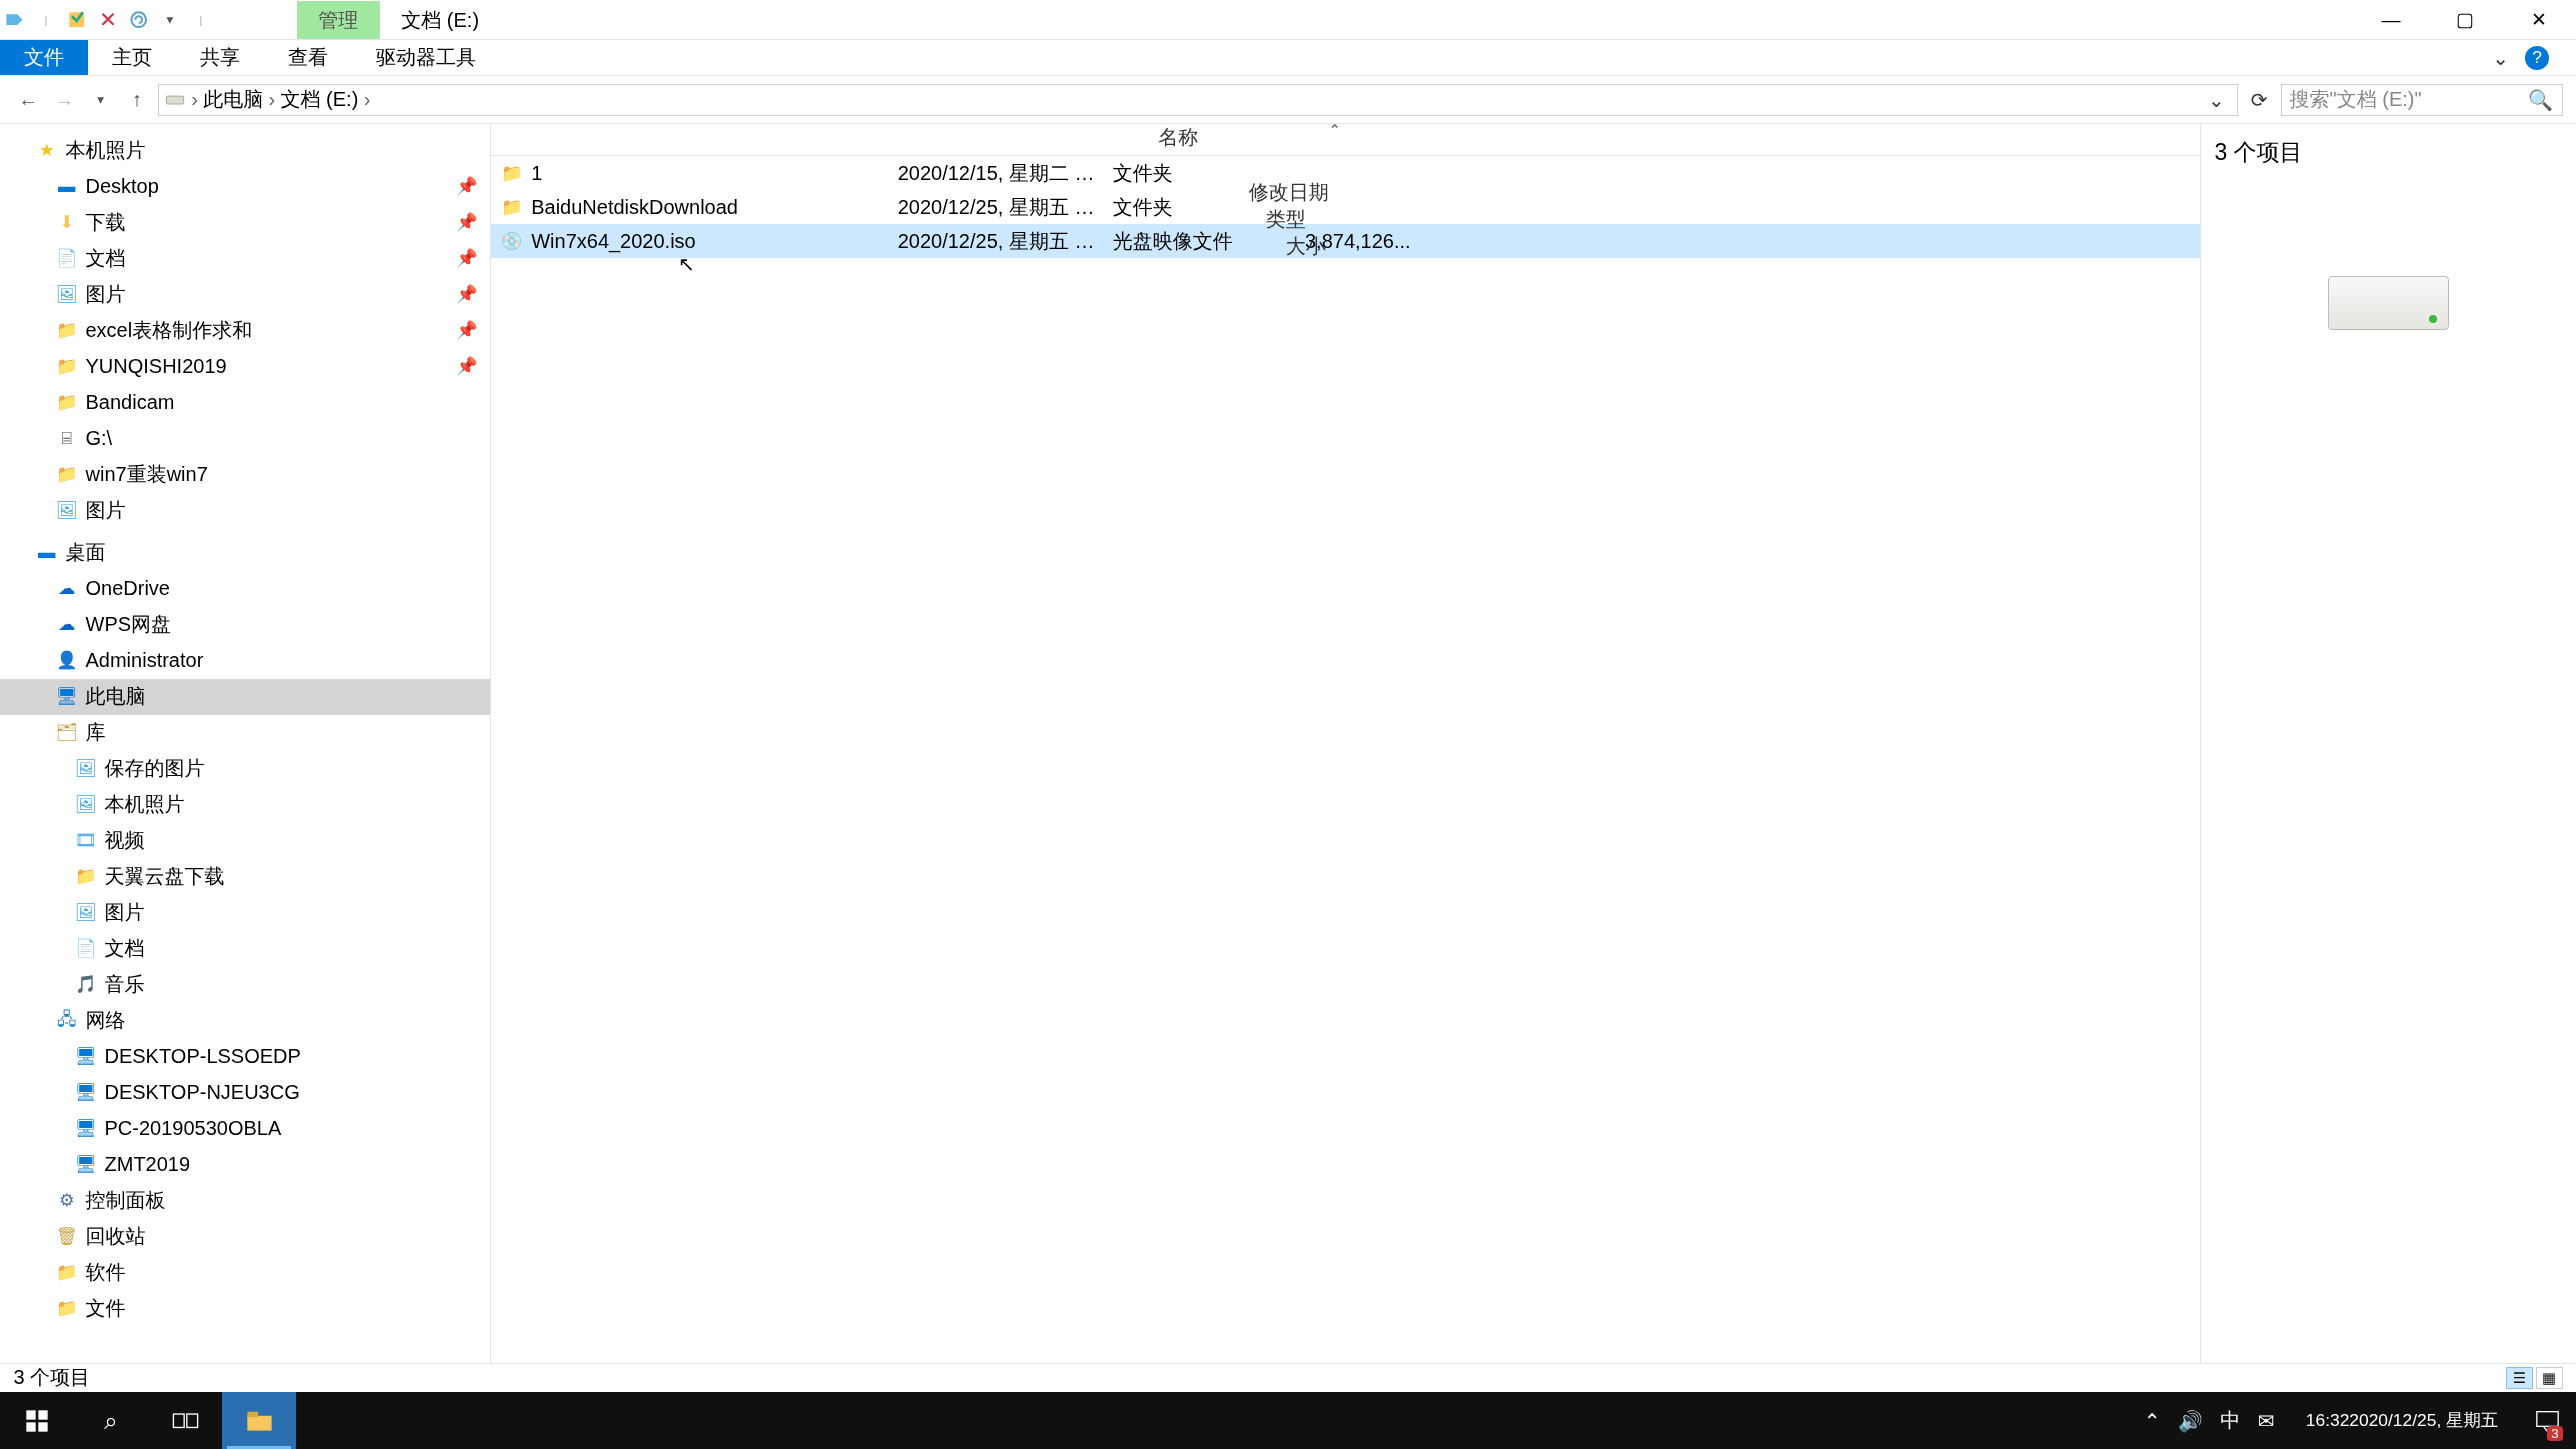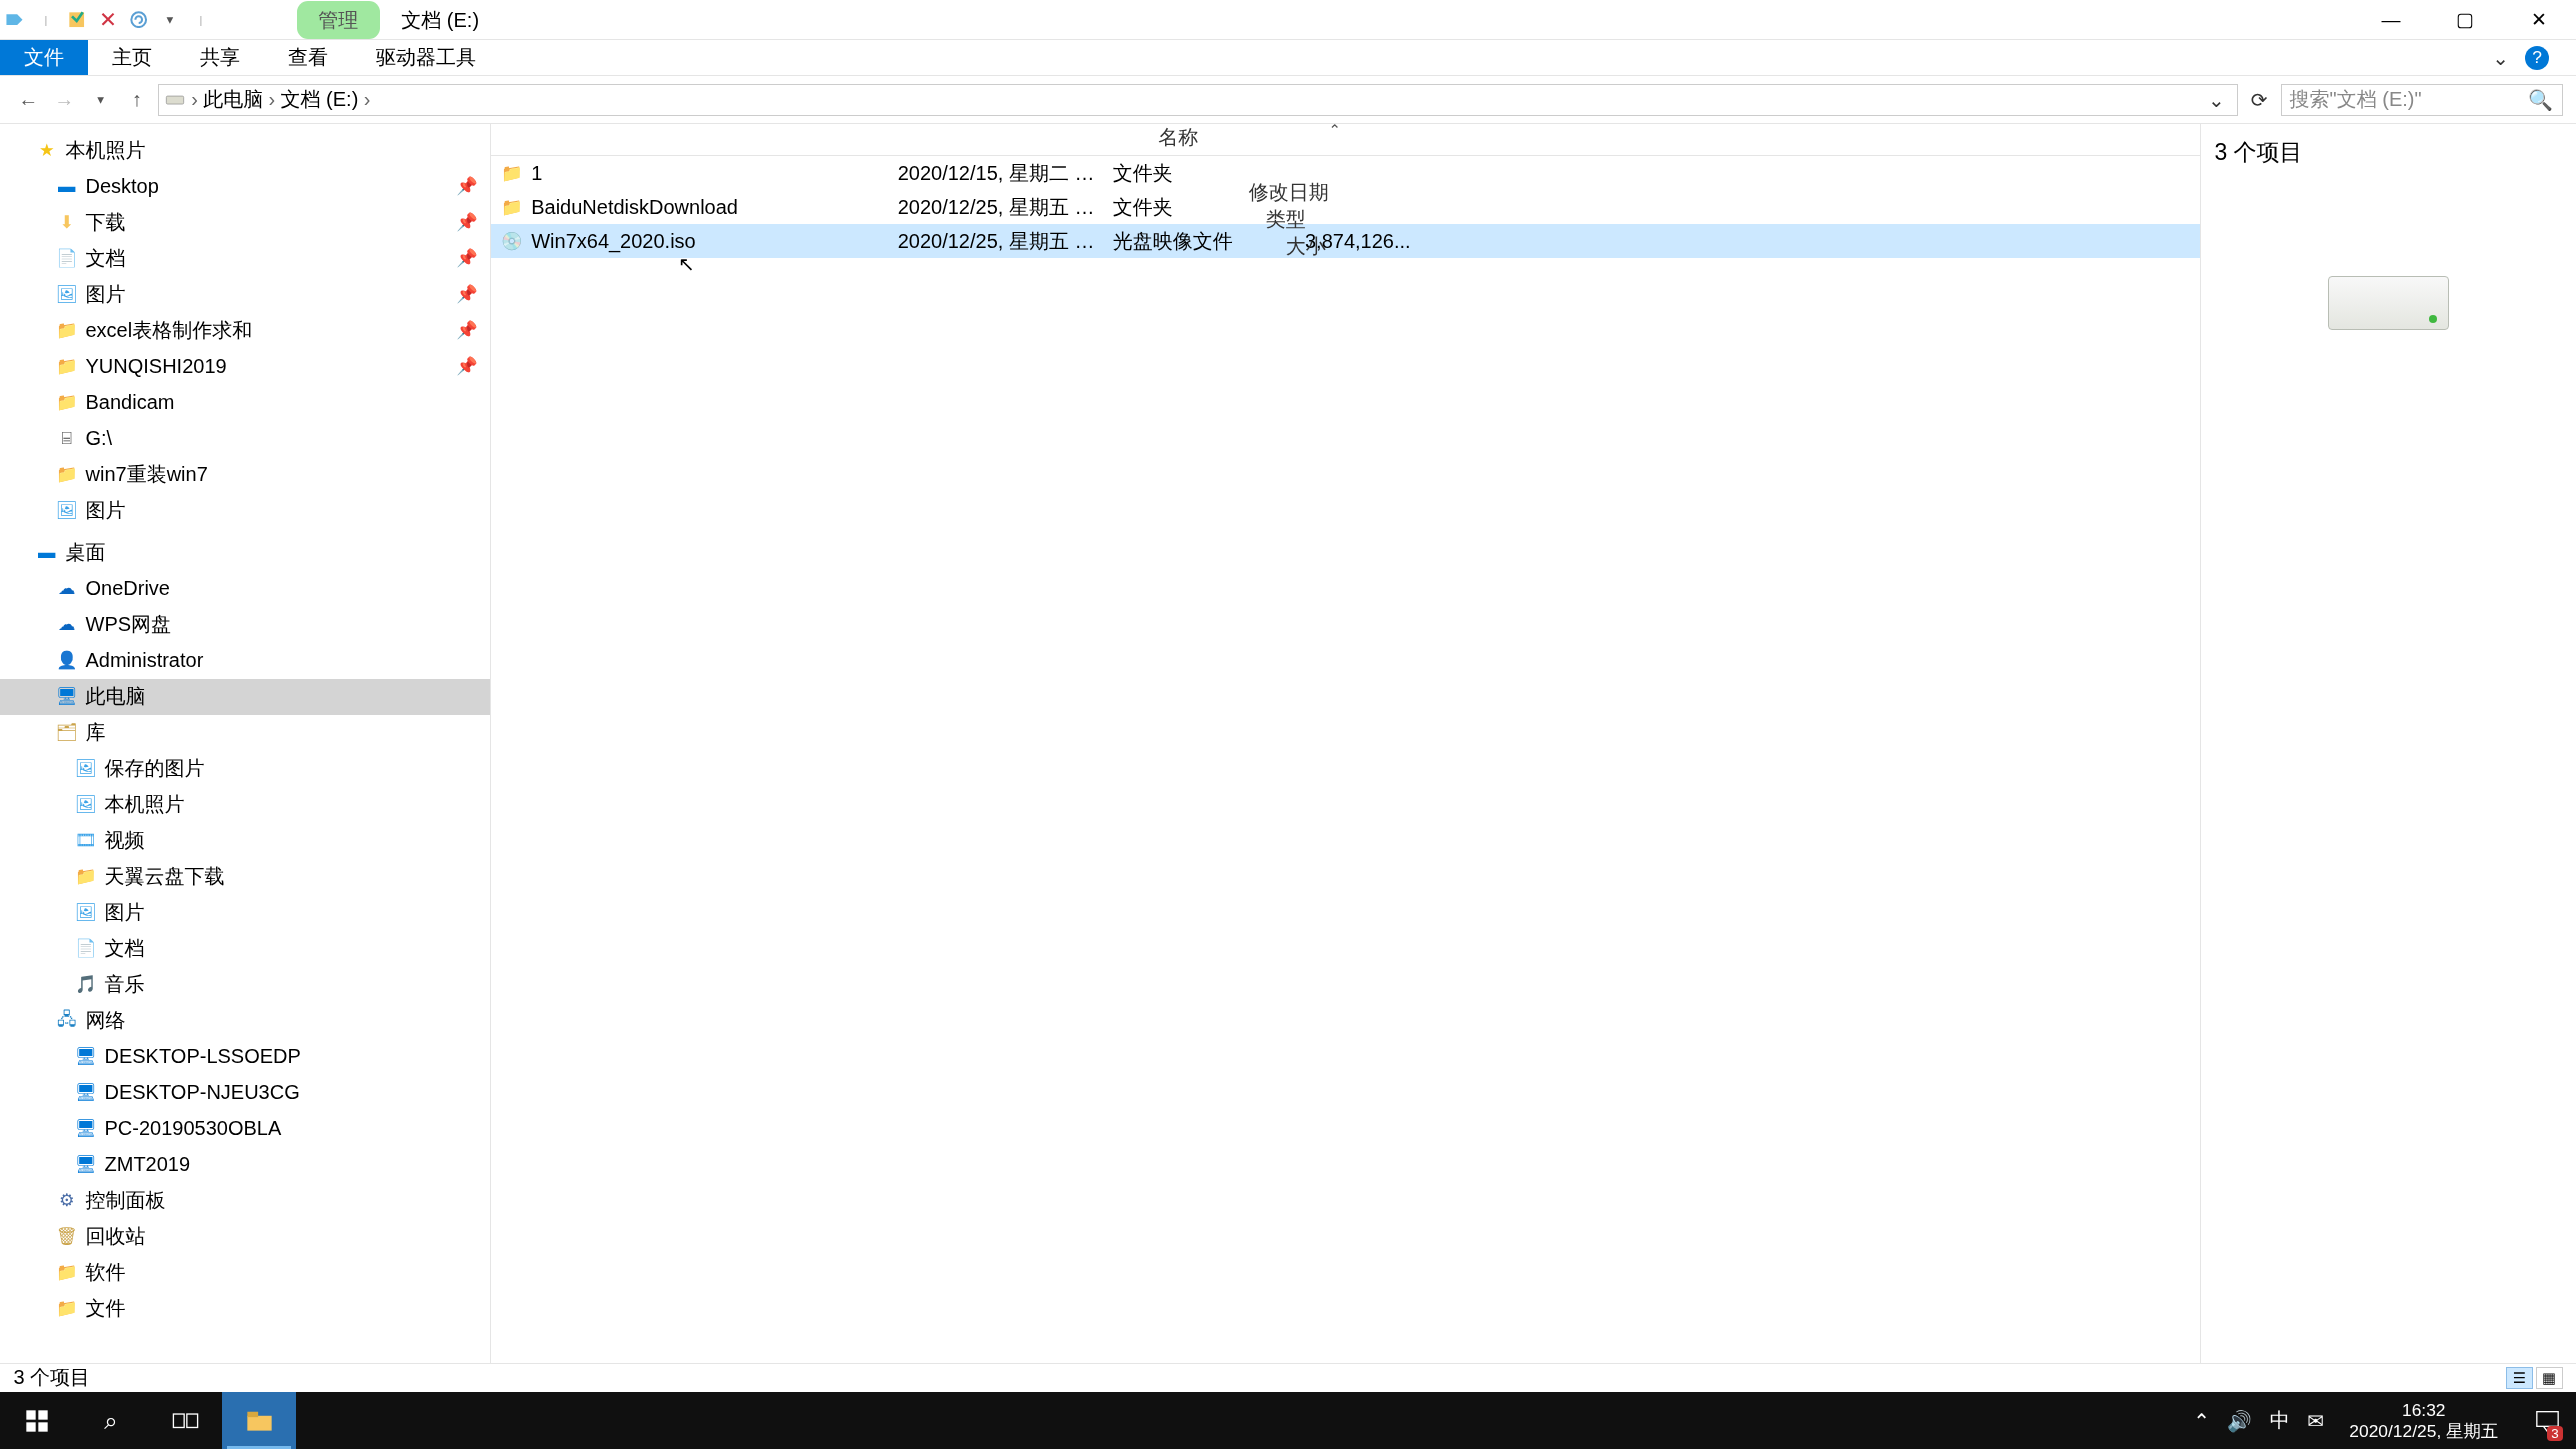--- a/index.html
+++ b/index.html
@@ -2,21 +2,21 @@
 <html style="font-size:10.7px"><head>
 <meta charset="utf-8">
 <style>
 * { margin:0; padding:0; box-sizing:border-box; font-family:"Microsoft YaHei","Segoe UI",sans-serif; }
 html,body { width:2576px; height:1449px; overflow:hidden; background:#fff; }
 .window { width:2576px; height:1392px; display:flex; flex-direction:column; background:#fff; }
 .title-bar { height:40px; display:flex; align-items:center; background:#fff; border-bottom:0.7px solid #e5e5e5; }
 .qat { display:flex; align-items:center; gap:12px; padding:0 5.4px; height:100%; }
 .qat-icon { width:19px; height:19px; display:flex; align-items:center; justify-content:center; }
 .title-tabs { display:flex; align-items:flex-end; height:100%; margin-left:81px; }
-.title-tab { padding:5.4px 21.5px; font-size:20px;border-radius:11px; }
+.title-tab { padding:5.4px 21.5px; font-size:20px; }
 .title-tab.contextual { background:#a0e8a0; color:#555; }
 .title-tab.loc { color:#000; }
 .win-controls { margin-left:auto; display:flex; }
 .win-btn { width:74px; height:40px; display:flex; align-items:center; justify-content:center; font-size:19px; color:#000; }
 .ribbon-tabs { height:36px; display:flex; align-items:center; background:#fff; border-bottom:0.7px solid #e5e5e5; }
 .ribbon-tab { padding:0 24px; height:100%; display:flex; align-items:center; font-size:20px; color:#000; }
 .ribbon-tab.file { background:#0078d7; color:#fff; }
 .ribbon-collapse { margin-left:auto; padding-right:27px; display:flex; gap:16px; font-size:20px; color:#333; }
 .help-icon { width:24px; height:24px; border-radius:50%; background:#0078d7; color:#fff; display:flex; align-items:center; justify-content:center; font-size:17.4px; }
 .addr-bar { height:48px; display:flex; align-items:center; gap:6.7px; padding:0 13.4px; border-bottom:0.7px solid #e5e5e5; }
@@ -78,21 +78,21 @@
 .status-bar { height:29.5px; border-top:0.7px solid #e5e5e5; display:flex; align-items:center; padding:0 13.4px; font-size:20px; color:#000; }
 .view-toggles { margin-left:auto; display:flex; gap:2.7px; }
 .vt { width:27px; height:21.5px; border:0.7px solid #ccc; display:flex; align-items:center; justify-content:center; font-size:14.8px; }
 .vt.active { background:#cce8ff; border-color:#8cbde8; }
 .taskbar { position:absolute; left:0; bottom:0; width:2576px; height:57px; background:#101010; display:flex; align-items:center; color:#fff; }
 .tb-btn { width:74px; height:57px; display:flex; align-items:center; justify-content:center; }
 .tb-btn.active { background:#2a6fb0; position:relative; }
 .tb-btn.active::after { content:""; position:absolute; bottom:0; left:5.4px; right:5.4px; height:2.7px; background:#76b9ed; }
 .tray { margin-left:auto; display:flex; align-items:center; gap:17.4px; padding-right:5.4px; }
 .tray-icon { font-size:20px; color:#fff; }
-.tray-clock { display:flex; flex-direction:column; align-items:center; font-size:17.4px; line-height:1.2; padding:0 8px; }
+.tray-clock { display:flex; flex-direction:row; align-items:center; font-size:17.4px; line-height:1.2; padding:0 8px;margin-left:6px; }
 .tray-end { width:47px; height:57px; display:flex; align-items:center; justify-content:center; position:relative; }
 .tray-end .badge { position:absolute; right:8px; bottom:8px; background:#c33; color:#fff; font-size:13.4px; border-radius:4px; padding:0 4px; }
 svg { display:block; }
 .cursor { position:absolute; left:678px; top:252px; font-size:20px; color:#000; pointer-events:none; z-index:1000; }
 </style>
 </head>
 <body>
 
 <div class="window">
 

